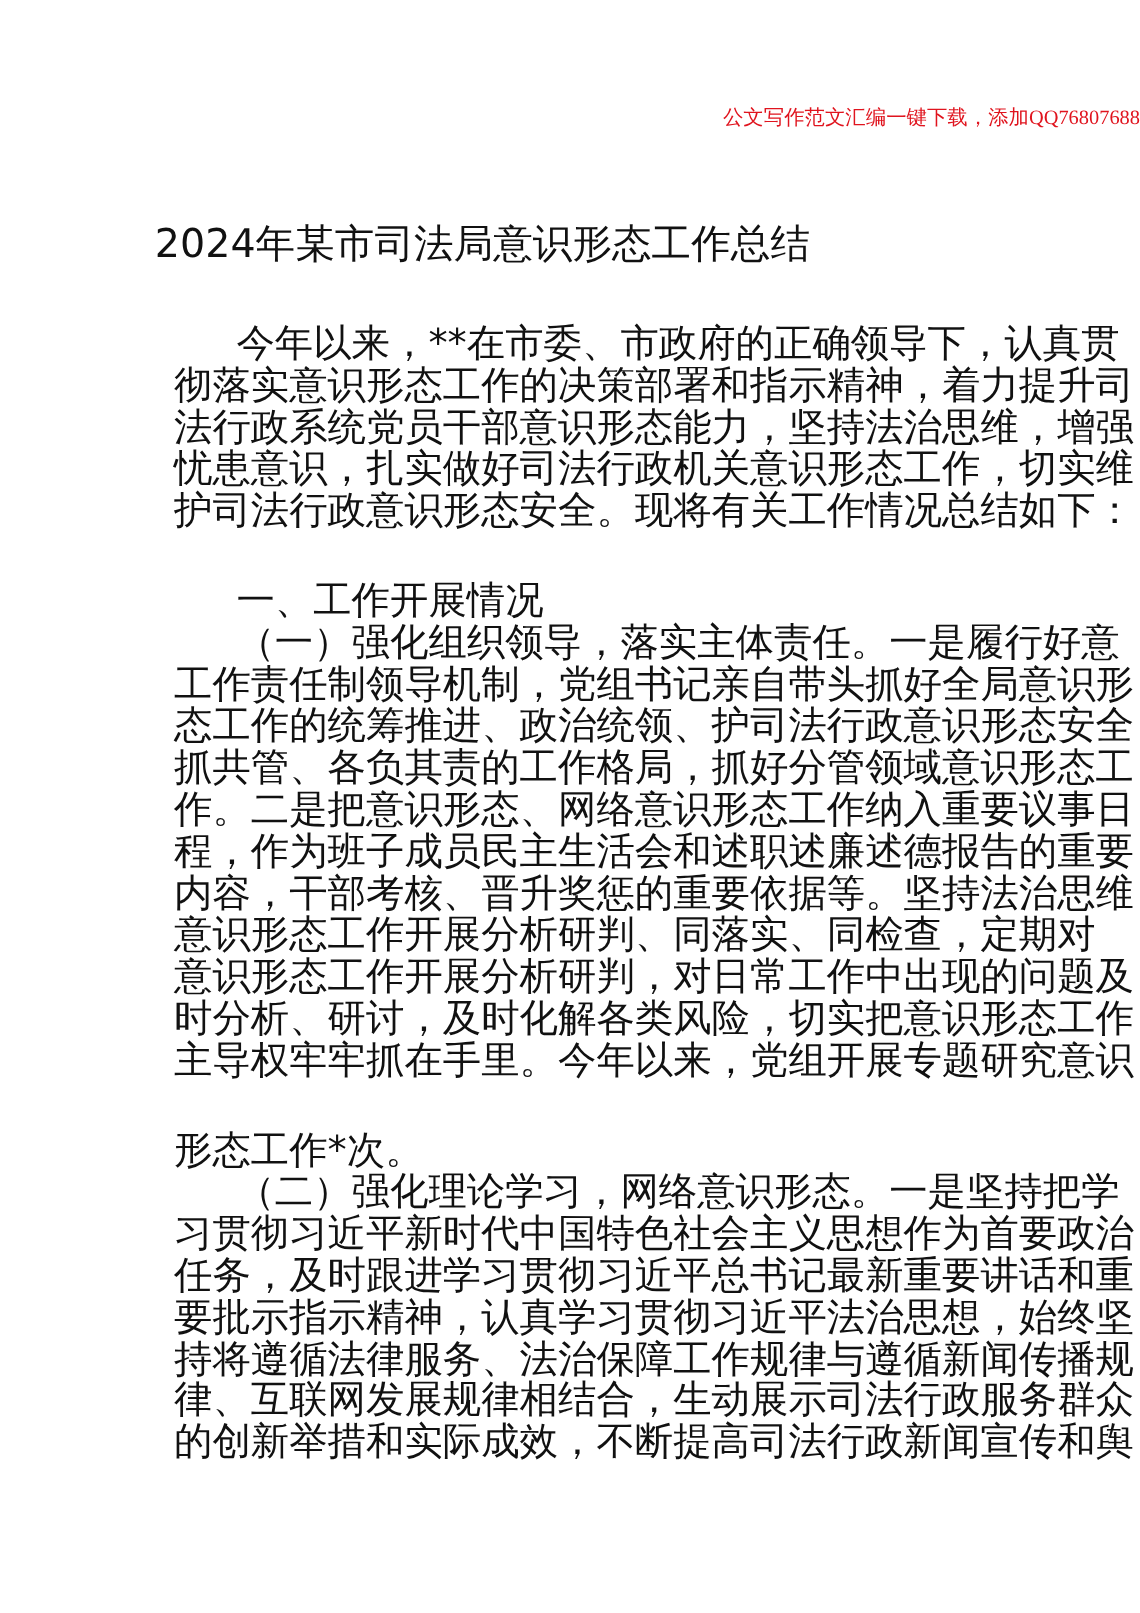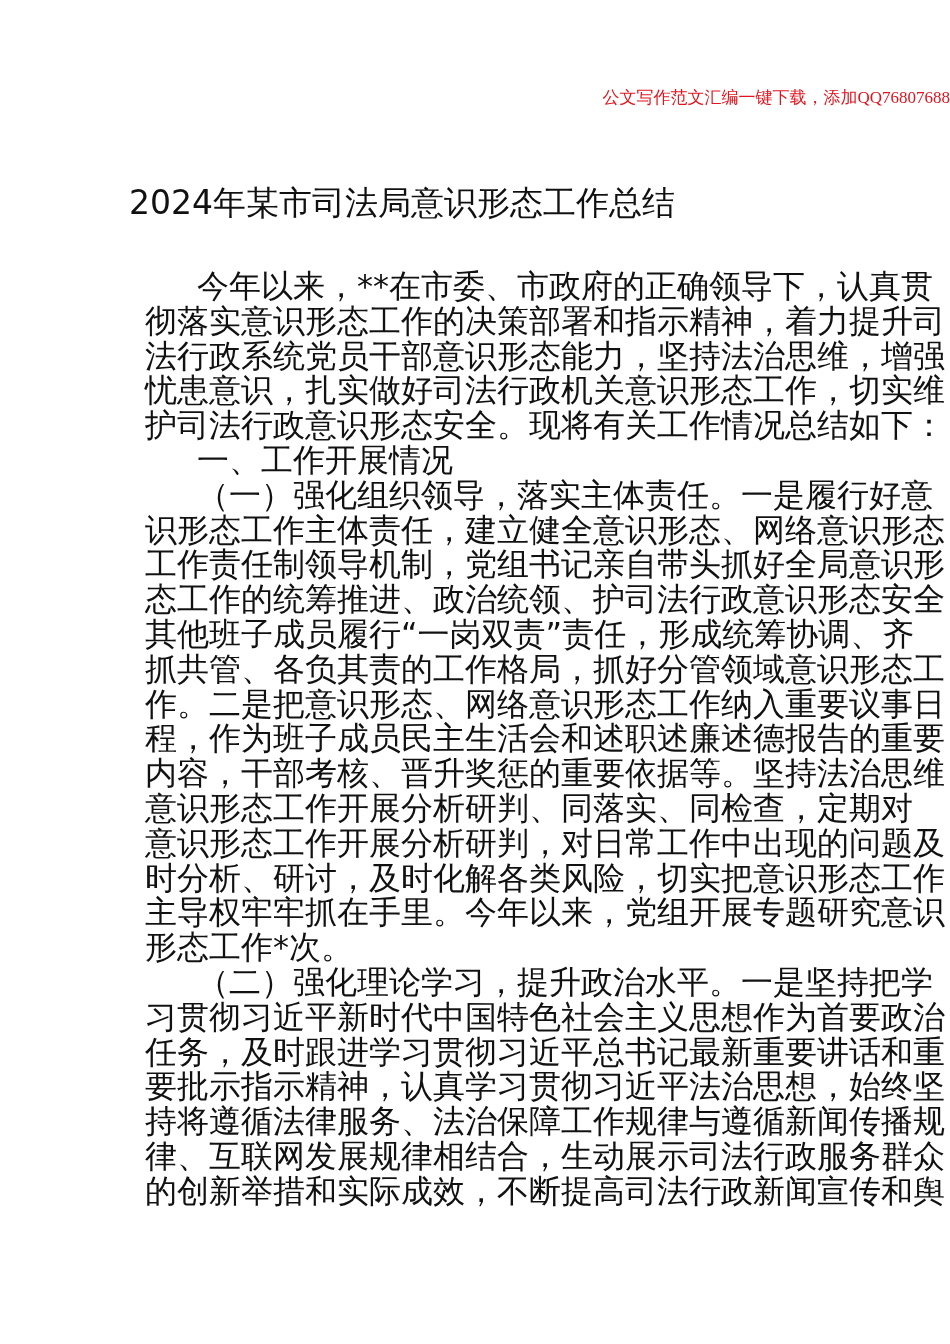--- a/index.html
+++ b/index.html
@@ -52,50 +52,49 @@
       white-space: nowrap;
       text-align: justify;
       text-align-last: justify;
       color: #111111;
     }
     .line.indent {
       padding-left: 52px;
     }
     .line.last {
       text-align-last: left;
+      margin-top: 40px;
     }
   </style>
 </head>
 <body>
 
 <div class="banner">公文写作范文汇编一键下载，添加QQ76807688</div>
 
 <div class="title">2024年某市司法局意识形态工作总结</div>
 
 <div class="body-text">
   <span class="line indent">今年以来，**在市委、市政府的正确领导下，认真贯</span>
   <span class="line">彻落实意识形态工作的决策部署和指示精神，着力提升司</span>
   <span class="line">法行政系统党员干部意识形态能力，坚持法治思维，增强</span>
   <span class="line">忧患意识，扎实做好司法行政机关意识形态工作，切实维</span>
   <span class="line">护司法行政意识形态安全。现将有关工作情况总结如下：</span>
   <span class="line indent last">一、工作开展情况</span>
   <span class="line indent">（一）强化组织领导，落实主体责任。一是履行好意</span>
-  <span class="line">识形态工作主体责任，建立健全意识形态、网络意识形态</span>
   <span class="line">工作责任制领导机制，党组书记亲自带头抓好全局意识形</span>
   <span class="line">态工作的统筹推进、政治统领、护司法行政意识形态安全</span>
-  <span class="line">其他班子成员履行“一岗双责”责任，形成统筹协调、齐</span>
   <span class="line">抓共管、各负其责的工作格局，抓好分管领域意识形态工</span>
   <span class="line">作。二是把意识形态、网络意识形态工作纳入重要议事日</span>
   <span class="line">程，作为班子成员民主生活会和述职述廉述德报告的重要</span>
   <span class="line">内容，干部考核、晋升奖惩的重要依据等。坚持法治思维</span>
   <span class="line">意识形态工作开展分析研判、同落实、同检查，定期对</span>
   <span class="line">意识形态工作开展分析研判，对日常工作中出现的问题及</span>
   <span class="line">时分析、研讨，及时化解各类风险，切实把意识形态工作</span>
   <span class="line">主导权牢牢抓在手里。今年以来，党组开展专题研究意识</span>
   <span class="line last">形态工作*次。</span>
-  <span class="line indent">（二）强化理论学习，提升政治水平。一是坚持把学</span>
+  <span class="line indent">（二）强化理论学习，网络意识形态。一是坚持把学</span>
   <span class="line">习贯彻习近平新时代中国特色社会主义思想作为首要政治</span>
   <span class="line">任务，及时跟进学习贯彻习近平总书记最新重要讲话和重</span>
   <span class="line">要批示指示精神，认真学习贯彻习近平法治思想，始终坚</span>
   <span class="line">持将遵循法律服务、法治保障工作规律与遵循新闻传播规</span>
   <span class="line">律、互联网发展规律相结合，生动展示司法行政服务群众</span>
   <span class="line">的创新举措和实际成效，不断提高司法行政新闻宣传和舆</span>
 </div>
 
 </body></html>

